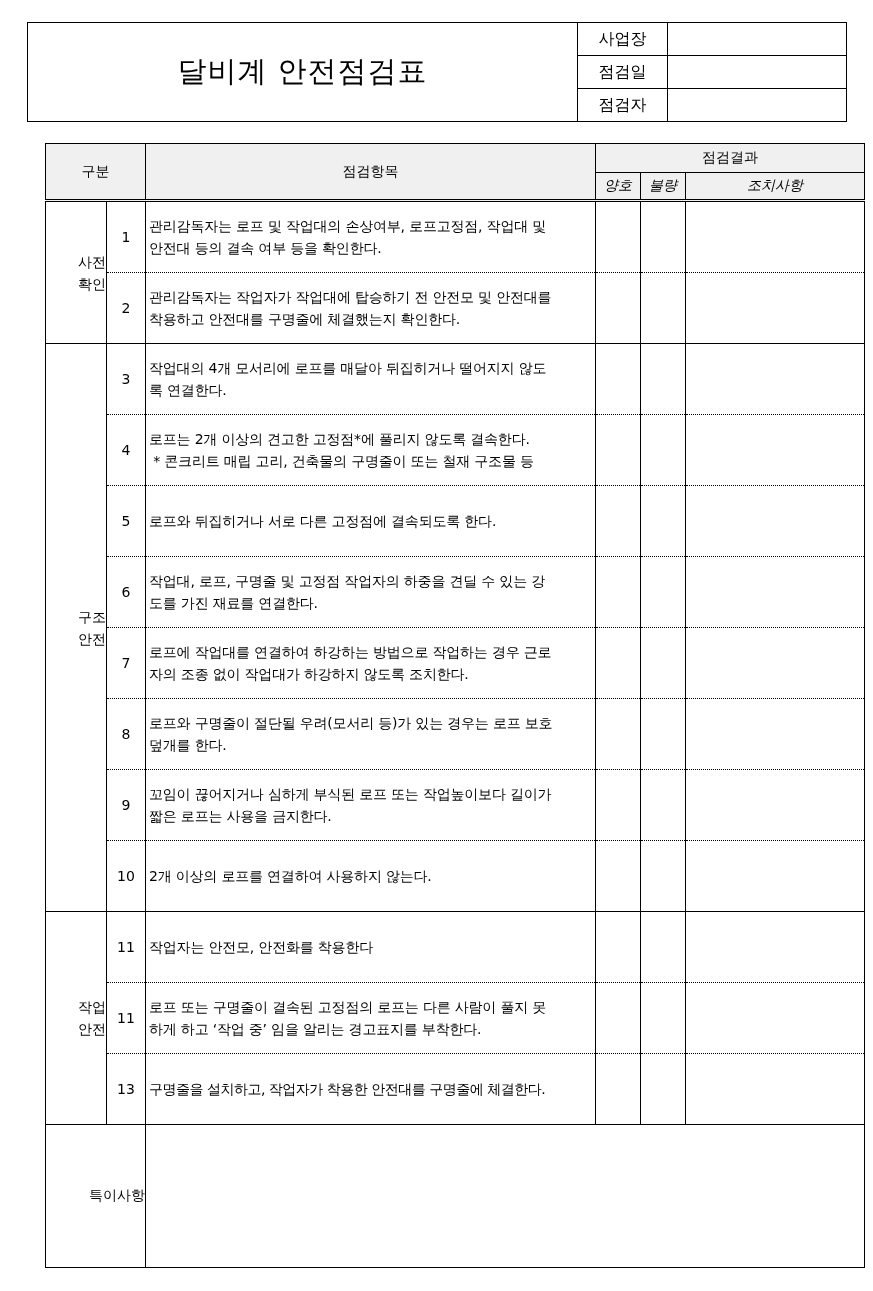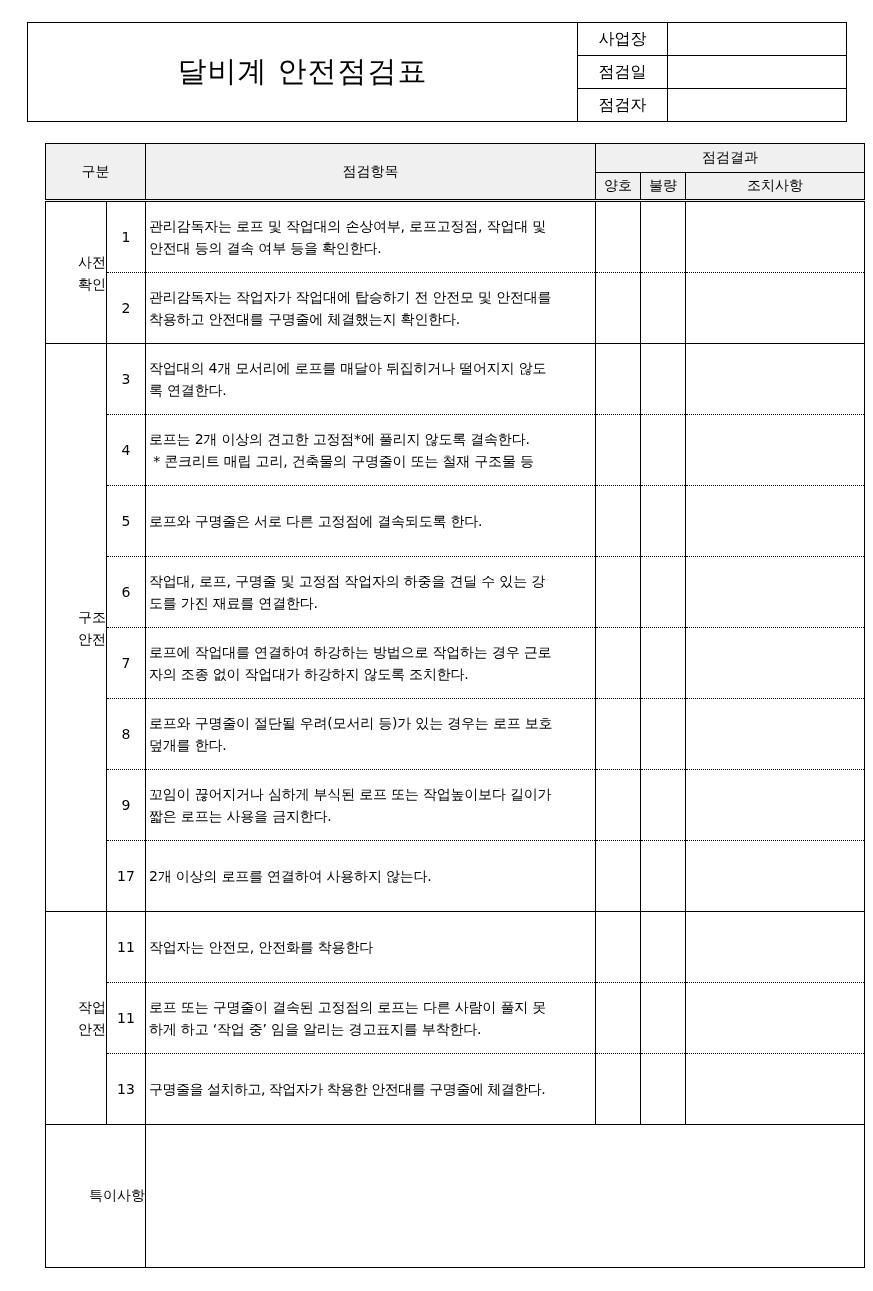--- a/index.html
+++ b/index.html
@@ -9,21 +9,21 @@
 
   
   #top-table { left: 27px; top: 22px; width: 819px; border: 1.5px solid #000; }
   #top-table td { border: 1px solid #000; height: 32px; font-size: 16px; text-align: center; vertical-align: middle; }
   #top-table td.title { font-size: 29px; font-weight: normal; letter-spacing: 1px; }
 
   
   #main-table { left: 27px; top: 143px; width: 819px; border: 1.5px solid #000; margin-left: 18px; }
   #main-table td { border-left: 1px solid #000; border-right: 1px solid #000; font-size: 14px; vertical-align: middle; }
   #main-table thead td { background: #f0f0f0; text-align: center; border: 1px solid #000; }
-  #main-table thead tr.h2 td { border-bottom: 3px double #000; }
+  #main-table thead tr.h2 td { border-bottom: 3px double #000; font-style: italic; }
   #main-table thead tr.h1 td.rowspan { border-bottom: 3px double #000; }
   #main-table tbody td { height: 70px; }
   #main-table tbody tr.dotted td.inner { border-top: 1px dotted #000; }
   #main-table tbody tr.group-start td { border-top: 1px solid #000; }
   #main-table td.cat { text-align: right; line-height: 22px; border-top: 1px solid #000; border-bottom: 1px solid #000; }
   #main-table td.num { text-align: center; }
   #main-table td.item { text-align: left; padding-left: 3px; padding-right: 20px; line-height: 22px; letter-spacing: -0.2px; }
   #main-table tr.remarks td { height: 142px; border-top: 1px solid #000; }
   .line { display: block; white-space: nowrap; }
 </style>
@@ -121,21 +121,21 @@
           <span class="line">로프는 2개 이상의 견고한 고정점*에 풀리지 않도록 결속한다.</span>
           <span class="line" style="white-space:pre"> * 콘크리트 매립 고리, 건축물의 구명줄이 또는 철재 구조물 등</span>
         </td>
       <td class="inner"></td>
       <td class="inner"></td>
       <td class="inner"></td>
     </tr>
     <tr class="dotted">
       <td class="num inner">5</td>
       <td class="item inner">
-          <span class="line">로프와 구명줄은 서로 다른 고정점에 결속되도록 한다.</span>
+          <span class="line">로프와 뒤집히거나 서로 다른 고정점에 결속되도록 한다.</span>
         </td>
       <td class="inner"></td>
       <td class="inner"></td>
       <td class="inner"></td>
     </tr>
     <tr class="dotted">
       <td class="num inner">6</td>
       <td class="item inner">
           <span class="line">작업대, 로프, 구명줄 및 고정점 작업자의 하중을 견딜 수 있는 강</span>
           <span class="line">도를 가진 재료를 연결한다.</span>
@@ -168,21 +168,21 @@
       <td class="num inner">9</td>
       <td class="item inner">
           <span class="line">꼬임이 끊어지거나 심하게 부식된 로프 또는 작업높이보다 길이가</span>
           <span class="line">짧은 로프는 사용을 금지한다.</span>
         </td>
       <td class="inner"></td>
       <td class="inner"></td>
       <td class="inner"></td>
     </tr>
     <tr class="dotted">
-      <td class="num inner">17</td>
+      <td class="num inner">10</td>
       <td class="item inner">
           <span class="line">2개 이상의 로프를 연결하여 사용하지 않는다.</span>
         </td>
       <td class="inner"></td>
       <td class="inner"></td>
       <td class="inner"></td>
     </tr>
 
     <tr class="group-start">
       <td class="cat" rowspan="3">

